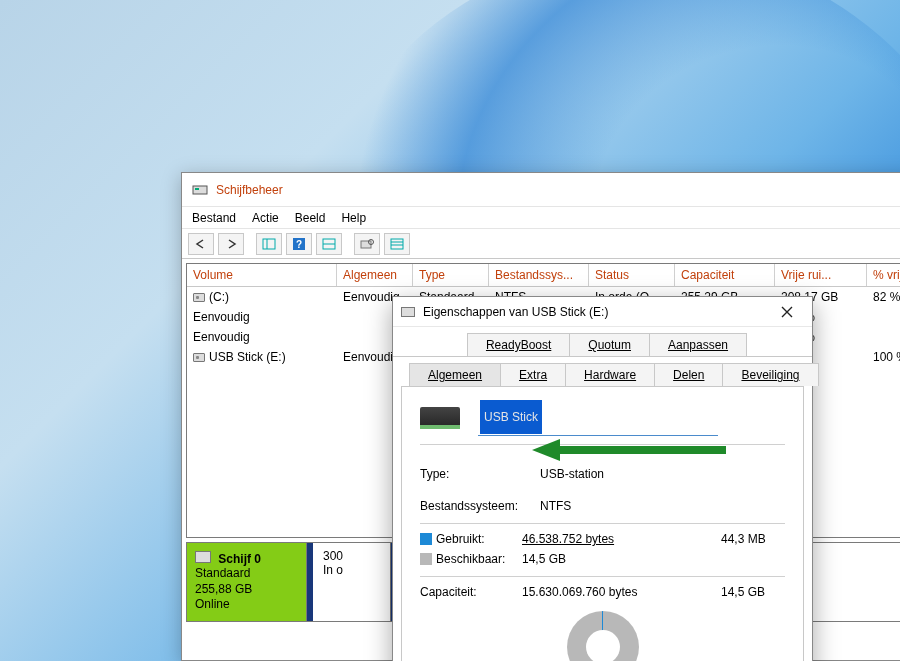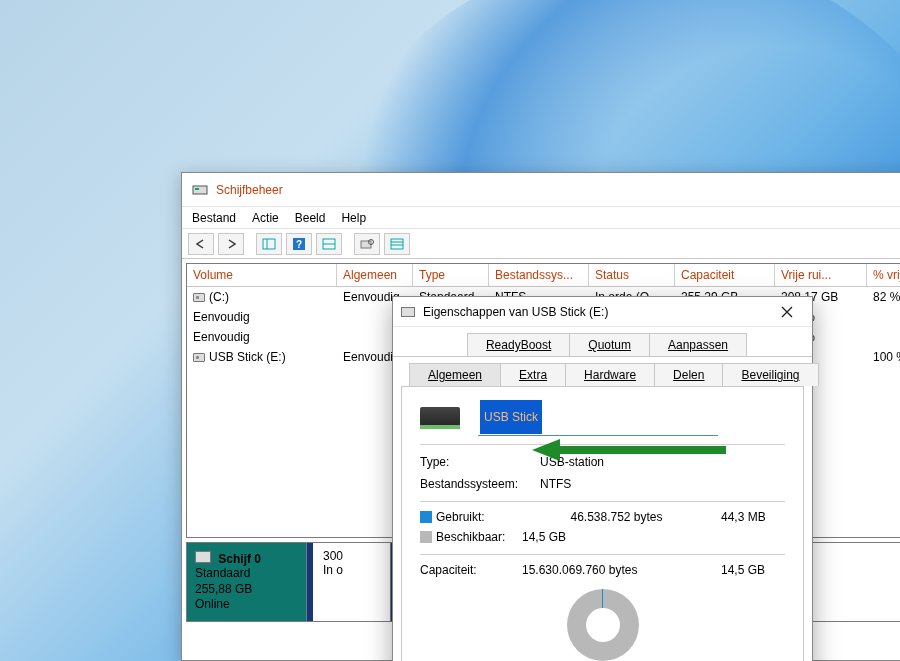--- a/index.html
+++ b/index.html
@@ -39,21 +39,21 @@
   .vol-row { display:grid; grid-template-columns: 150px 76px 76px 100px 86px 100px 92px 60px; }
   .vol-row .vc { padding:3px 6px; font-size:12px; white-space:nowrap; overflow:hidden; text-overflow:ellipsis;}
   .vol-row .vname { display:flex; align-items:center; gap:4px; }
   .drvicon { width:12px; height:9px; background:#ddd; border:1px solid #777; border-radius:1px; position:relative; display:inline-block;}
   .drvicon::after { content:""; position:absolute; left:2px; top:2px; width:3px; height:3px; background:#888; border-radius:1px;}
 
   .vol-body { height:250px; overflow:hidden; }
 
   
   .disk-graph { margin:4px; display:grid; grid-template-columns: 120px 1fr; gap:0; }
-  .disk-label { border:1px solid #7a7a7a; border-right:0; padding:8px; background:#0f766e; }
+  .disk-label { border:1px solid #7a7a7a; border-right:0; padding:8px; background:#84cc16; }
   .disk-label .dicon { width:16px; height:12px; background:#ddd; border:1px solid #777; display:inline-block; margin-right:4px;}
   .disk-label .dname { font-weight:bold; font-size:12px;}
   .disk-label div { font-size:12px; line-height:1.3;}
   .disk-parts { border:1px solid #7a7a7a; display:flex; }
   .part-box { border-right:1px solid #7a7a7a; padding:6px 8px; font-size:12px; position:relative;}
   .part-box .stripe { position:absolute; left:0; top:0; bottom:0; width:6px; background:#18377a;}
 
   
   .prop-dialog {
     position:absolute; left:392px; top:296px; width:421px; height:400px;
@@ -68,30 +68,30 @@
   .tabrow { display:flex; padding:6px 8px 0 16px; font-size:12px;text-decoration:underline; }
   .tabrow .tab { padding:4px 18px; border:1px solid #c8c8c8; border-bottom:none; background:#fff; margin-right:-1px; position:relative; cursor:default;}
   .tabrow .tab.active { background:#e5e5e5; z-index:2; }
   .tabrow .tab.inactive { background:#f4f4f4; }
   .tabstrip2 { border-top:1px solid #c8c8c8; }
   .tabpanel { border:1px solid #c8c8c8; margin:0 8px 8px 8px; padding:12px 18px; height:322px; position:relative; }
   .name-row { display:flex; align-items:center; gap:18px; border-bottom:1px solid #d0d0d0; padding-bottom:8px;}
   .driveicon { width:40px; height:22px; background:linear-gradient(#444,#222); border-radius:2px; position:relative;}
   .driveicon::after { content:""; position:absolute; left:0; right:0; bottom:0; height:4px; background:#6eba6e;}
   .name-field { border-bottom:1px solid #4b8bcc; padding:1px 2px; position:relative; min-width:240px;}
-  .name-field .sel { background:#0a5bd0; color:#fdba74; padding:10px 4px; display:inline-block;}
+  .name-field .sel { background:#0a5bd0; color:#e5e5e5; padding:10px 4px; display:inline-block;}
   .arrow { position:absolute; left:130px; top:52px; }
 
-  .kv { display:grid; grid-template-columns:120px 1fr; row-gap:8px; font-size:12px; margin-top:10px;}
+  .kv { display:grid; grid-template-columns:120px 1fr; row-gap:18px; font-size:12px; margin-top:22px;}
   .sep { border-top:1px solid #d0d0d0; margin:10px 0 8px 0;}
   .usage { display:grid; grid-template-columns:16px 86px 1fr 64px; row-gap:6px; align-items:center; font-size:12px;}
   .sq { width:12px; height:12px; }
   .sq.used { background:#1d89d6; }
   .sq.free { background:#b8b8b8; }
-  .usage .r { text-align:center; padding-right:10px;}
+  .usage .r { text-align:left; padding-right:10px;text-decoration:underline;}
   .cap-row { display:grid; grid-template-columns:102px 1fr 64px; font-size:12px; margin-top:7px;}
   .donut { width:72px; height:72px; border-radius:50%;
     background: conic-gradient(#b8b8b8 0 358deg, #1d89d6 358deg 360deg);
     margin:12px auto 4px auto; position:relative;}
   .donut::after { content:""; position:absolute; left:19px; top:19px; width:34px; height:34px; border-radius:50%; background:#fff;}
   .station { text-align:left; font-size:12px; margin-top:4px;}
 </style>
 </head>
 <body>
 

